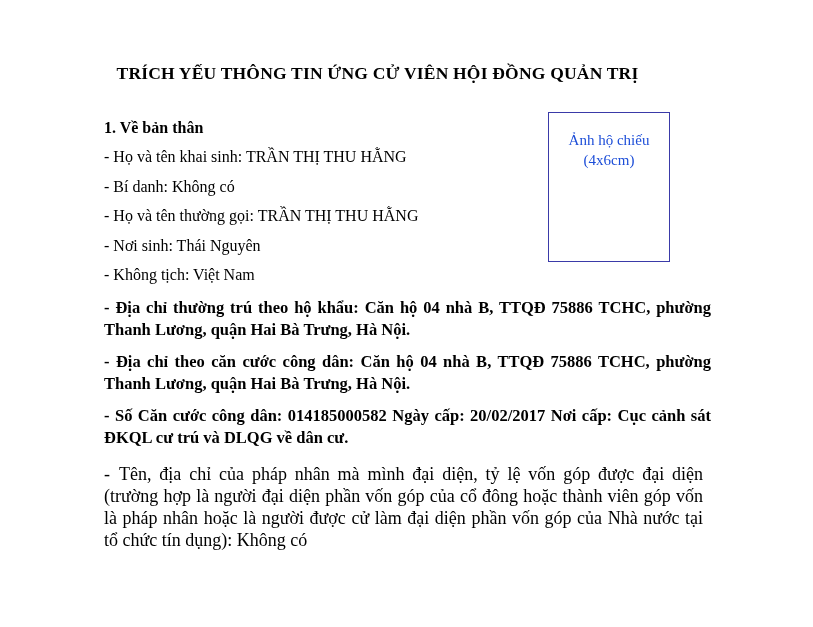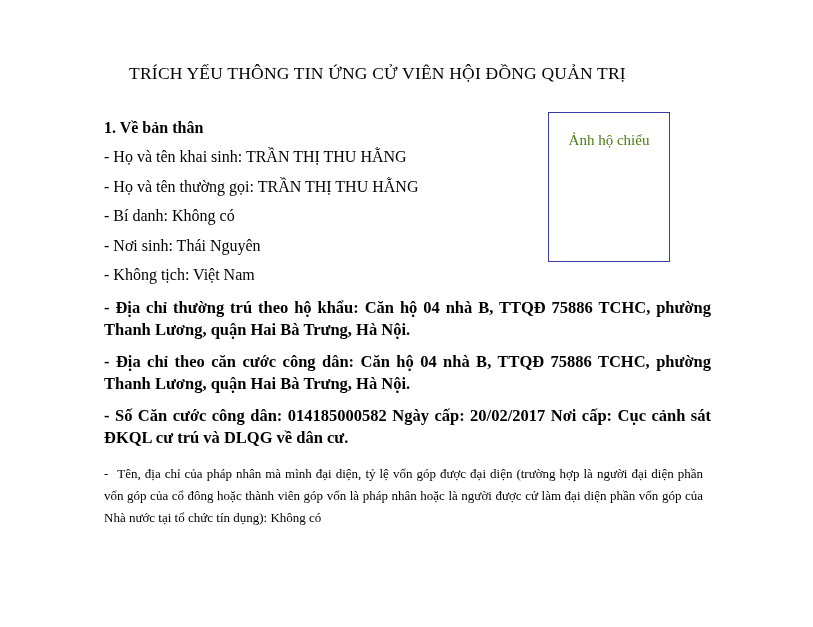--- a/index.html
+++ b/index.html
@@ -24,21 +24,21 @@
   }
 
   
   .doc-title {
     position: absolute;
     left: 0;
     top: 63px;
     width: 755px;
     text-align: center;
     font-size: 17.5px;
-    font-weight: normal;
+    font-weight: bold;
     letter-spacing: 0.2px;
     line-height: 1.2;
     white-space: nowrap;
   }
 
   
   .body-col {
     position: absolute;
     left: 104px;
     top: 112px;
@@ -69,21 +69,21 @@
     text-justify: inter-word;
     font-weight: bold;
   }
 
   .field-para.tight {
     margin-bottom: 9px;
   }
 
   
   .closing-para {
-    font-size: 13px;
+    font-size: 18px;
     line-height: 22px;
     margin: 14px 8px 0 0;
     text-align: justify;
     text-justify: inter-word;
   }
   .closing-para .dash-lead {
     margin-right: 9px;
   }
 
   
@@ -96,21 +96,21 @@
     box-sizing: border-box;
     border: 1.5px solid #3a3aa8;
     background: #ffffff;
   }
   .photo-box-label {
     position: absolute;
     left: 0;
     top: 17px;
     width: 100%;
     text-align: center;
-    color: #4d7c0f;
+    color: #1d4ed8;
     font-size: 15px;
     line-height: 20px;
     font-family: "Liberation Serif", "DejaVu Serif", serif;
   }
   .photo-box-label .l1,
   .photo-box-label .l2 {
     display: block;
   }
 </style>
 </head>
@@ -119,23 +119,23 @@
 <div class="page">
 
   <div class="doc-title">TRÍCH YẾU THÔNG TIN ỨNG CỬ VIÊN HỘI ĐỒNG QUẢN TRỊ</div>
 
   <div class="body-col">
 
     <div class="section-heading">1. Về bản thân</div>
 
     <div class="field-line">- Họ và tên khai sinh: TRẦN THỊ THU HẰNG</div>
 
+    <div class="field-line">- Bí danh: Không có</div>
+
     <div class="field-line">- Họ và tên thường gọi: TRẦN THỊ THU HẰNG</div>
-
-    <div class="field-line">- Bí danh: Không có</div>
 
 
     <div class="field-line">- Nơi sinh: Thái Nguyên</div>
 
     <div class="field-line">- Không tịch: Việt Nam</div>
 
     <div class="field-para">- Địa chỉ thường trú theo hộ khẩu: Căn hộ 04 nhà B, TTQĐ 75886 TCHC, phường Thanh Lương, quận Hai Bà Trưng, Hà Nội.</div>
 
     <div class="field-para">- Địa chỉ theo căn cước công dân: Căn hộ 04 nhà B, TTQĐ 75886 TCHC, phường Thanh Lương, quận Hai Bà Trưng, Hà Nội.</div>
 
@@ -144,16 +144,17 @@
 
     <div class="closing-para">
       <span class="dash-lead">-</span><span>Tên, địa chỉ của pháp nhân mà mình đại diện, tỷ lệ vốn góp được đại diện (trường hợp là người đại diện phần vốn góp của cổ đông hoặc thành viên góp vốn là pháp nhân hoặc là người được cử làm đại diện phần vốn góp của Nhà nước tại tổ chức tín dụng): Không có</span>
     </div>
 
   </div>
 
   <div class="photo-box">
     <div class="photo-box-label">
       <span class="l1">Ảnh hộ chiếu</span>
+      <span class="l2">(4x6cm)</span>
     </div>
   </div>
 
 </div>
 
 </body></html>

